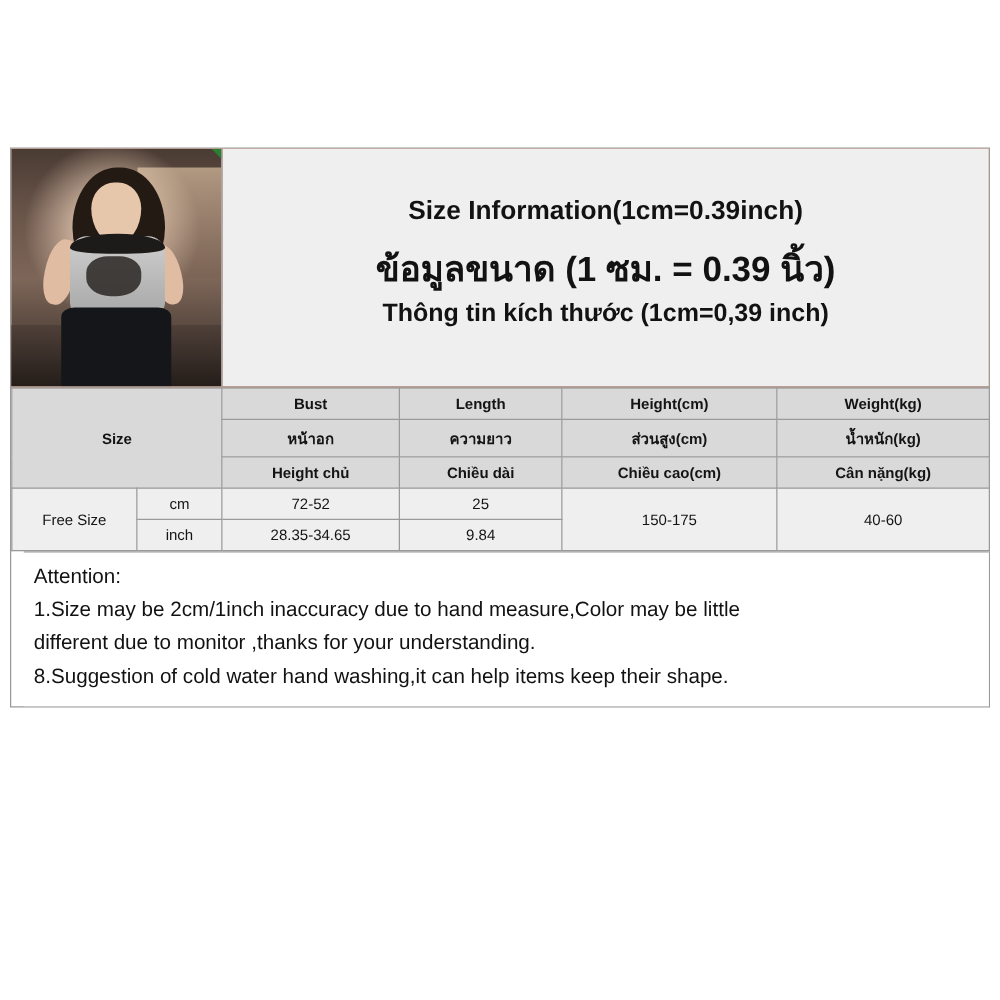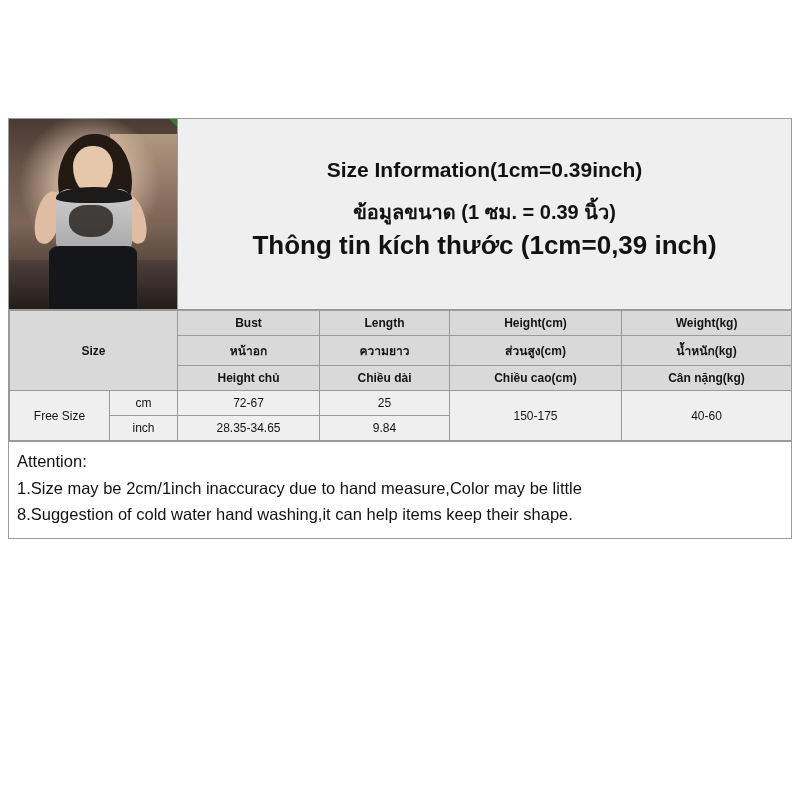--- a/index.html
+++ b/index.html
@@ -161,22 +161,22 @@
     padding: 6px 10px 14px 10px;
     box-sizing: border-box;
   }
   .title-line {
     font-weight: bold;
     color: #121212;
     line-height: 1.45;
     text-align: center;
   }
   .t1 { font-size: 21px; }
-  .t2 { font-size: 20px; margin-top: 12px; }
-  .t3 { font-size: 26px; }
+  .t2 { font-size: 28px; margin-top: 12px; }
+  .t3 { font-size: 20px; }
 
   
   table.size-table {
     width: 100%;
     border-collapse: collapse;
     table-layout: fixed;
   }
   table.size-table td {
     border: 1px solid #9a9a9a;
     text-align: center;
@@ -207,20 +207,21 @@
   }
   td.unit { background: #e6e6e6; }
   td.val { background: #f4f4f4; }
   td.tall { background: #f4f4f4; }
 
   
   .attention {
     border-top: 1px solid #9a9a9a;
     background: #ffffff;
     padding: 6px 8px 10px 8px;
+    margin-left: 10px;
   }
   .attention div {
     font-size: 16.5px;
     line-height: 1.62;
     color: #121212;
   }
 </style>
 </head>
 <body>
 
@@ -275,33 +276,34 @@
         </tr>
         <tr class="head-row">
           <td class="sub">Height chủ</td>
           <td class="sub">Chiều dài</td>
           <td class="sub">Chiều cao(cm)</td>
           <td class="sub">Cân nặng(kg)</td>
         </tr>
         <tr>
           <td class="freesize" rowspan="2">Free Size</td>
           <td class="unit">cm</td>
-          <td class="val">72-67</td>
+          <td class="val">72-52</td>
           <td class="val">25</td>
           <td class="tall" rowspan="2">150-175</td>
           <td class="tall" rowspan="2">40-60</td>
         </tr>
         <tr>
           <td class="unit">inch</td>
           <td class="val">28.35-34.65</td>
           <td class="val">9.84</td>
         </tr>
       </tbody>
     </table>
 
     <div class="attention">
       <div>Attention:</div>
       <div>1.Size may be 2cm/1inch inaccuracy due to hand measure,Color may be little</div>
+      <div>different due to monitor ,thanks for your understanding.</div>
       <div>8.Suggestion of cold water hand washing,it can help items keep their shape.</div>
     </div>
 
   </div>
 </div>
 
 </body></html>

